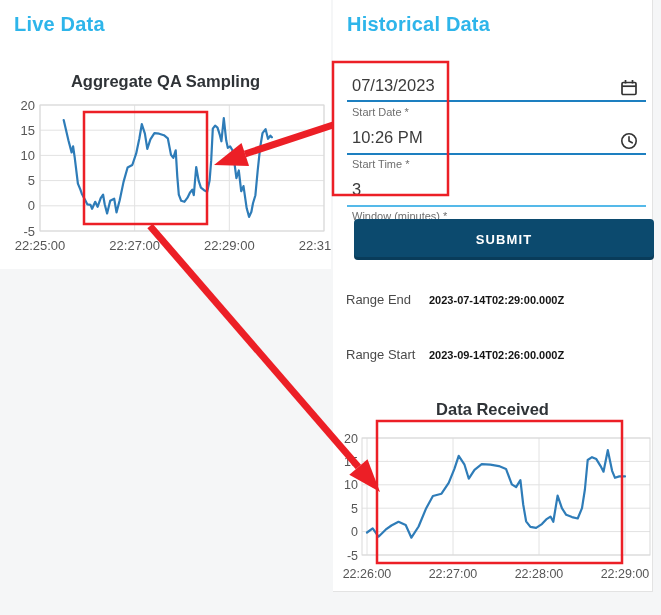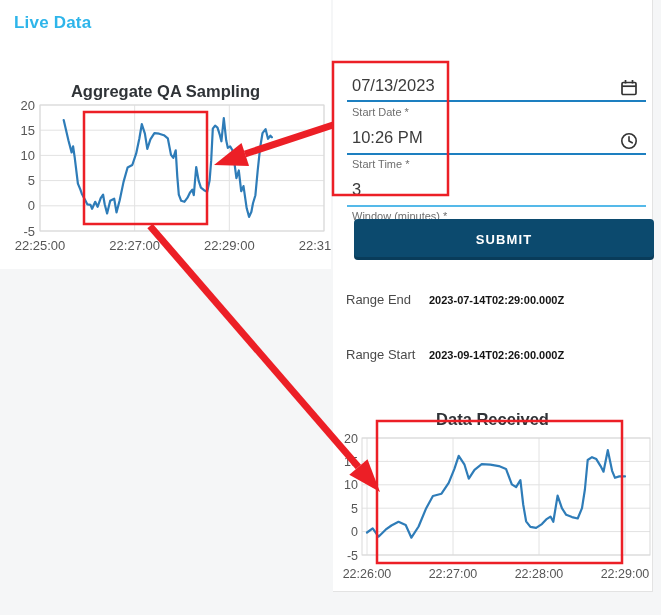--- a/index.html
+++ b/index.html
@@ -1,22 +1,22 @@
 <!DOCTYPE html>
 <html><head>
 <meta charset="utf-8">
 <style>
   html,body{margin:0;padding:0;}
   body{font-family:"Liberation Sans","DejaVu Sans",sans-serif;}
   .page{position:relative;width:661px;height:615px;background:#f5f6f7;overflow:hidden;}
   .card{position:absolute;background:#ffffff;}
   .card-left{left:0;top:0;width:331px;height:269px;}
   .card-right{left:333px;top:0;width:319px;height:591px;border-right:1px solid #e3e3e3;border-bottom:1px solid #e3e3e3;box-sizing:content-box;}
-  .panel-heading{position:absolute;left:14px;top:13px;font-size:17px;font-weight:bold;letter-spacing:.2px;}
-  .chart-title{position:absolute;left:0;width:100%;text-align:center;font-size:16.5px;font-weight:bold;color:#2f3337;margin-top:10px;}
+  .panel-heading{position:absolute;left:14px;top:13px;font-size:20px;font-weight:bold;letter-spacing:.2px;}
+  .chart-title{position:absolute;left:0;width:100%;text-align:center;font-size:16.5px;font-weight:bold;color:#2f3337;}
   .chart-title.live{top:72px;}
   .chart-title.hist{top:400px;}
   svg.chart{position:absolute;left:0;}
   svg.chart text{font-family:"Liberation Sans","DejaVu Sans",sans-serif;}
   #chart-live{top:94px;}
   #chart-hist{top:420px;}
   .field-label{position:absolute;left:19px;font-size:11px;color:#6e6e6e;margin-top:44px;}
   .field-value{position:absolute;left:19px;font-size:16.5px;color:#3b3b3b;cursor:text;}
   .field-underline{position:absolute;left:14px;width:299px;height:2px;}
   .picker-icon{position:absolute;left:287px;width:18px;height:18px;cursor:pointer;}
@@ -58,20 +58,21 @@
         <line x1="229.33333333333334" y1="11" x2="229.33333333333334" y2="137" stroke="#e2e2e2" stroke-width="1"></line>
         <text x="229.33333333333334" y="156" text-anchor="middle" font-size="13" fill="#565656">22:29:00</text>
         <line x1="324" y1="11" x2="324" y2="137" stroke="#e2e2e2" stroke-width="1"></line>
         <text x="324" y="156" text-anchor="middle" font-size="13" fill="#565656">22:31:00</text>
         <rect x="40" y="11" width="284" height="126" fill="none" stroke="#d9d9d9" stroke-width="1"></rect>
         <polyline points="63.7,26.1 68.4,46.3 71.6,58.4 73.1,52.3 74.7,63.4 77.9,89.6 80.2,95.2 81.8,99.7 85.0,105.8 87.3,110.3 90.5,110.8 92.1,114.8 95.2,107.8 97.6,112.8 100.7,104.2 103.1,100.7 104.7,110.3 107.1,119.4 110.2,106.8 114.2,104.7 116.5,118.4 119.7,106.3 123.6,87.6 127.6,73.5 132.3,71.0 136.2,59.4 139.4,44.3 141.8,30.2 144.9,39.7 147.3,54.8 150.4,45.3 154.4,39.2 159.1,39.7 163.9,41.2 167.8,44.3 171.0,60.9 173.3,63.9 175.7,56.4 177.3,82.6 178.8,100.7 181.2,106.8 184.4,107.8 187.5,103.7 189.9,98.7 192.3,95.7 193.8,101.2 196.2,73.0 198.6,86.6 200.9,93.7 204.1,96.2 207.2,97.7 209.6,86.6 211.2,66.4 212.8,34.7 215.1,31.7 217.5,33.7 219.9,41.2 221.4,47.3 223.8,24.1 226.2,46.3 227.8,53.8 230.1,52.3 232.5,56.4 234.1,66.4 236.4,84.1 238.8,76.5 241.2,97.2 243.5,92.1 246.7,114.3 249.1,122.9 251.4,117.8 253.0,109.3 255.4,101.2 257.7,76.5 260.1,53.8 262.5,39.2 265.6,35.2 268.0,44.8 270.4,41.7 271.9,43.3" fill="none" stroke="#2e7cb8" stroke-width="2.2" stroke-linejoin="round" stroke-linecap="round"></polyline>
       </svg>
   </div>
 
   <div class="card card-right">
+    <div class="panel-heading" style="color: rgb(46, 181, 234);">Historical Data</div>
 
     <div>
       <div class="field-label" style="top:62px">Start Date *</div>
       <div class="field-value" style="top:76px">07/13/2023</div>
       <svg class="picker-icon" style="top:79px" viewBox="0 0 18 18">
         <rect x="2" y="3.5" width="14" height="12" rx="1.2" fill="none" stroke="#333" stroke-width="1.7"></rect>
         <line x1="2" y1="7.2" x2="16" y2="7.2" stroke="#333" stroke-width="1.7"></line>
         <line x1="5.5" y1="1" x2="5.5" y2="4.5" stroke="#333" stroke-width="1.7"></line>
         <line x1="12.5" y1="1" x2="12.5" y2="4.5" stroke="#333" stroke-width="1.7"></line>
       </svg>

